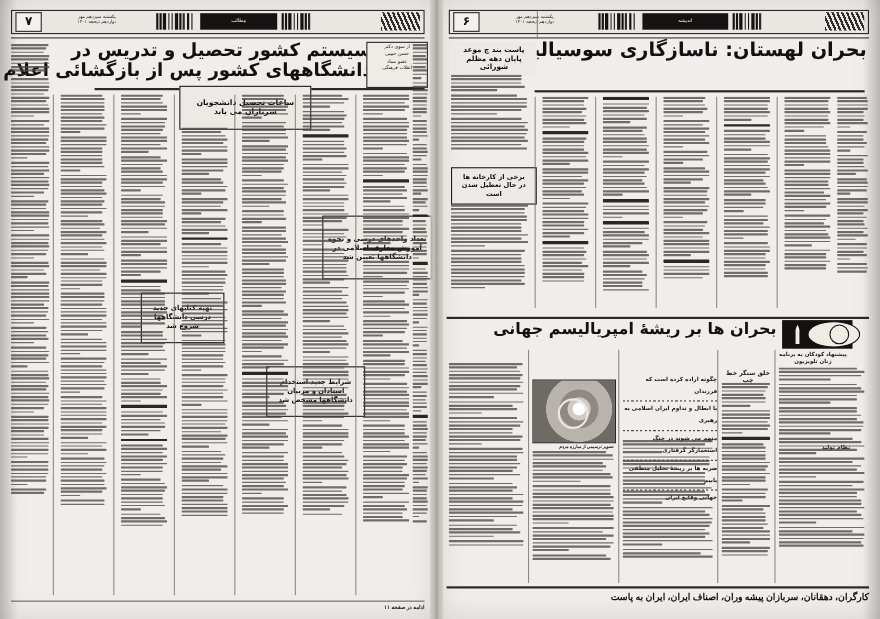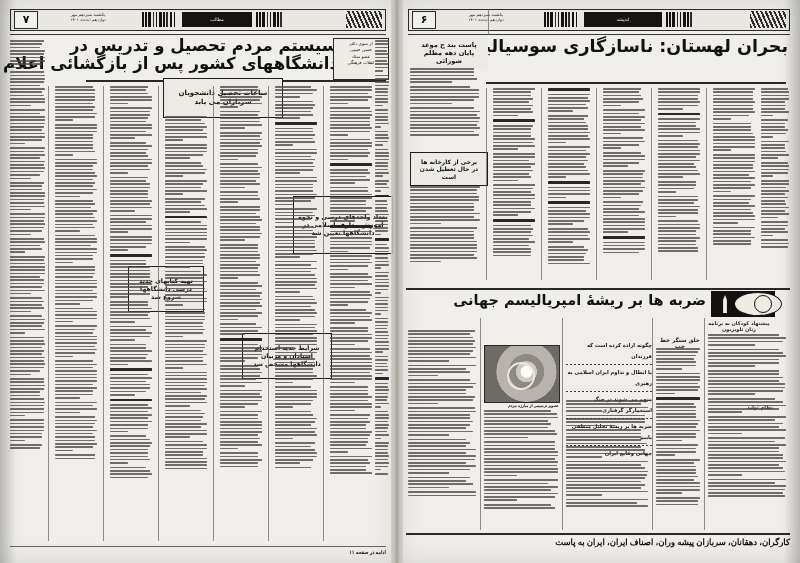--- a/index.html
+++ b/index.html
@@ -115,21 +115,21 @@
           <i></i>
           <i></i>
           <i></i>
           <i></i>
       </div>
       <div class="mh-logo"></div>
     </div>
     <div class="mh-rule" style="top:34px"></div>
 
     <div class="bighl hl" style="left:86px;right:58px;top:37px;font-size:16.5px">
-      <span class="l">سیستم مردم تحصیل و تدریس در</span>
+      <span class="l">سیستم کشور تحصیل و تدریس در</span>
       <span class="l">دانشگاههای کشور پس از بازگشائی اعلام شد</span>
     </div>
     <div class="byline" style="left:333px;top:38px;width:52px;height:36px;font-size:4.4px">
       <div>از سوی دکتر</div>
       <div>حسن حبیبی</div>
       <div>عضو ستاد</div>
       <div>انقلاب فرهنگی</div>
     </div>
     <div class="hrule thick" style="left:86px;width:300px;top:80px"></div>
 
@@ -1776,21 +1776,21 @@
         <div class="para">
           <div class="ln s2"></div>
           <div class="ln s1"></div>
           <div class="ln s2"></div>
         </div>
       </div>
 
     <div class="hrule thick" style="left:8px;width:384px;top:288px"></div>
 
     <div class="bighl hl" style="left:8px;width:300px;top:292px;font-size:14.5px">
-      <span class="l">ضربه ها بر ریشهٔ امپریالیسم جهانی</span>
+      <span class="l">بحران ها بر ریشهٔ امپریالیسم جهانی</span>
     </div>
 
     <div class="invbox" style="left:313px;top:291px;width:64px;height:26px">
       <span style="font-size:4.2px;padding-top:3px">&nbsp;</span>
       <div class="tuliptop" style="left:6px;top:4px;width:16px;height:18px"></div>
     </div>
 
     <div class="seal" style="left:336px;top:292px;width:46px;height:22px;border-radius:50%/50%"></div>
     <div class="seal" style="left:356px;top:295px;width:16px;height:16px"></div>
 

